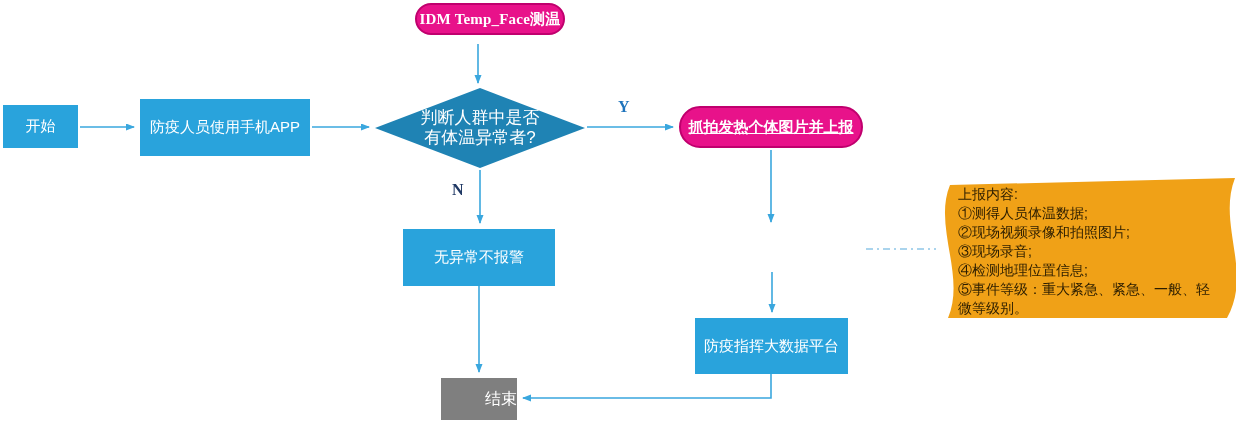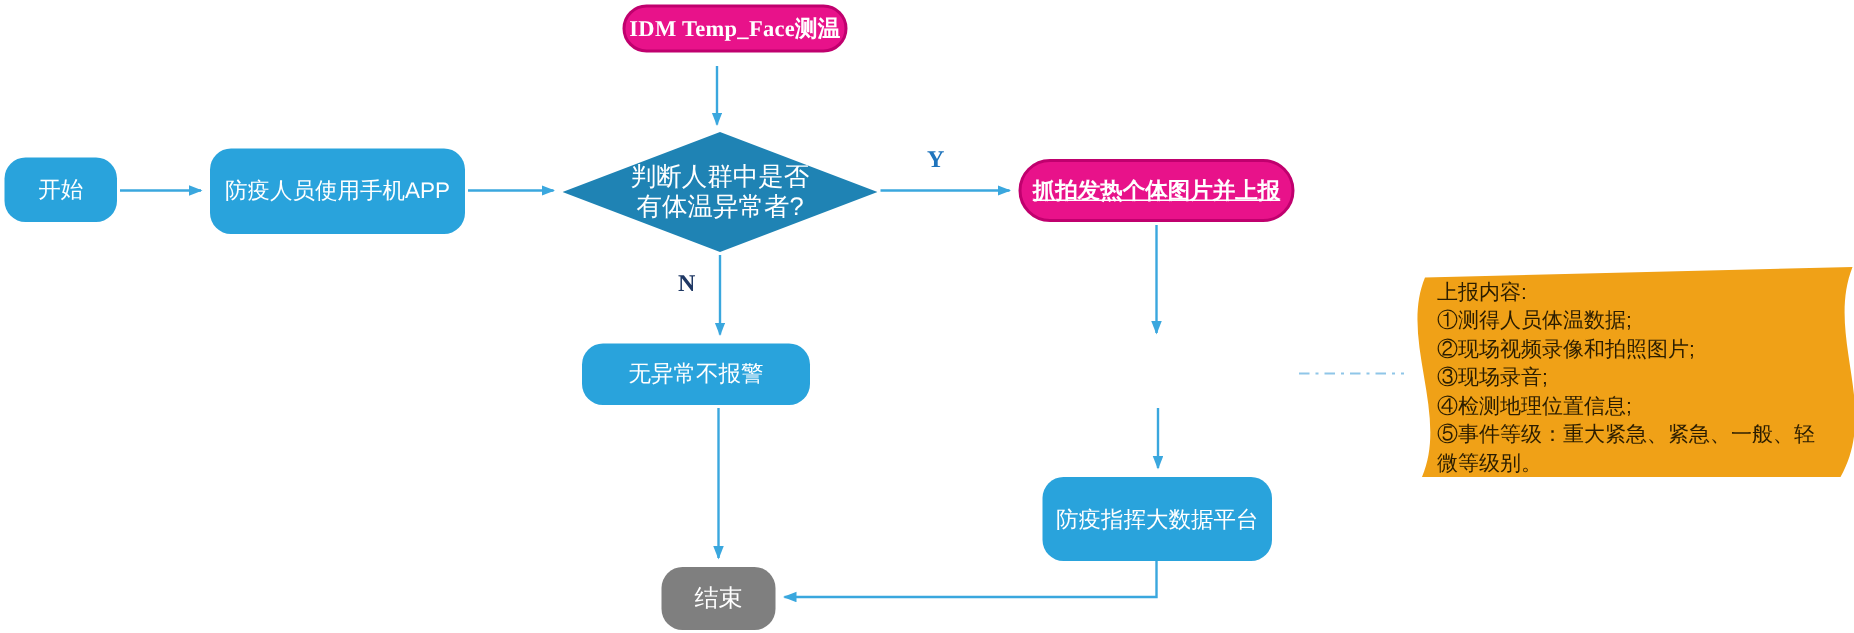--- a/index.html
+++ b/index.html
@@ -1,21 +1,21 @@
 <!DOCTYPE html>
 <html style="--blue: #29A3DC; --diamond: #1F83B4; --pink: #E8128A; --pink_border: #C0006E; --orange: #F0A117; --gray: #7F7F7F; --arrow: #3AA7DE; --dash: #8FC6E8; --y_label: #1F74BC; --n_label: #1F3864; --callout_text: #2B1D00;"><head>
 <meta charset="utf-8">
 <style>
   html,body{margin:0;padding:0;background:#ffffff;font-family:"Liberation Sans",sans-serif;}
   #canvas{position:relative;width:1236px;height:422px;background:#ffffff;overflow:hidden;}
   #wires{position:absolute;left:0;top:0;width:1236px;height:422px;z-index:1;}
   .conn{stroke:var(--arrow);stroke-width:1.6;fill:none;}
   .dashed{stroke:var(--dash);stroke-width:1.4;fill:none;stroke-dasharray:7 4 2 4;}
   .node{position:absolute;display:flex;align-items:center;justify-content:center;
-        color:#ffffff;text-align:center;z-index:2;box-sizing:border-box;border-radius:14px;}
+        color:#ffffff;text-align:center;z-index:2;box-sizing:border-box;}
   .rect{background:var(--blue);font-size:15px;}
   .terminator{background:var(--gray);font-size:16px;}
   .stadium{background:var(--pink);border:2px solid var(--pink_border);border-radius:24px;
            font-weight:bold;font-size:15px;}
   .stadium-serif{font-family:"Liberation Serif",serif;font-size:15px;letter-spacing:.2px;}
   .diamond{background:var(--diamond);clip-path:polygon(50% 0,100% 50%,50% 100%,0 50%);
            font-size:17px;line-height:20px;}
   .edge-label{position:absolute;z-index:3;font-family:"Liberation Serif",serif;
               font-weight:bold;font-size:16px;}
   .edge-label.y{color:var(--y_label);}
@@ -68,30 +68,30 @@
     </span>
   </div>
 
   <span class="edge-label y" style="left:618px;top:98px;">Y</span>
   <span class="edge-label n" style="left:452px;top:181px;">N</span>
 
   <div class="node stadium" style="left:679px;top:106px;width:184px;height:42px;text-decoration:underline;">
     <span>抓拍发热个体图片并上报</span>
   </div>
 
-  <div class="node rect" style="left:388px;top:229px;width:152px;height:41px;">
+  <div class="node rect" style="left:403px;top:229px;width:152px;height:57px;">
     <span>无异常不报警</span>
   </div>
 
 
   <div class="node rect" style="left:695px;top:318px;width:153px;height:56px;">
     <span>防疫指挥大数据平台</span>
   </div>
 
-  <div class="node terminator" style="left:441px;top:378px;width:76px;height:42px;">
+  <div class="node terminator" style="left:441px;top:378px;width:76px;height:42px;justify-content:flex-end;">
     <span>结束</span>
   </div>
 
   <div id="callout">
     <svg width="298" height="140" viewBox="0 0 298 140">
       <path d="M 12,7 L 297,0 C 279,46 315,94 289,140 L 10,140 C 28,98 -5,48 12,7 Z" fill="#F0A117"></path>
     </svg>
     <div class="txt">
       <div>上报内容:</div>
       <div>①测得人员体温数据;</div>

